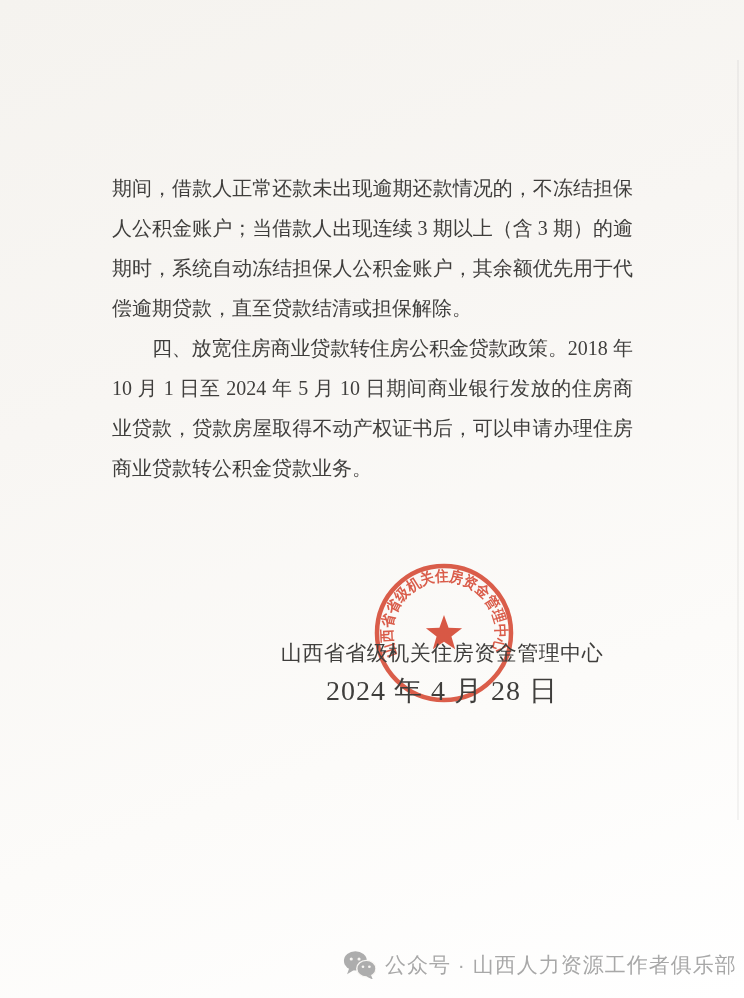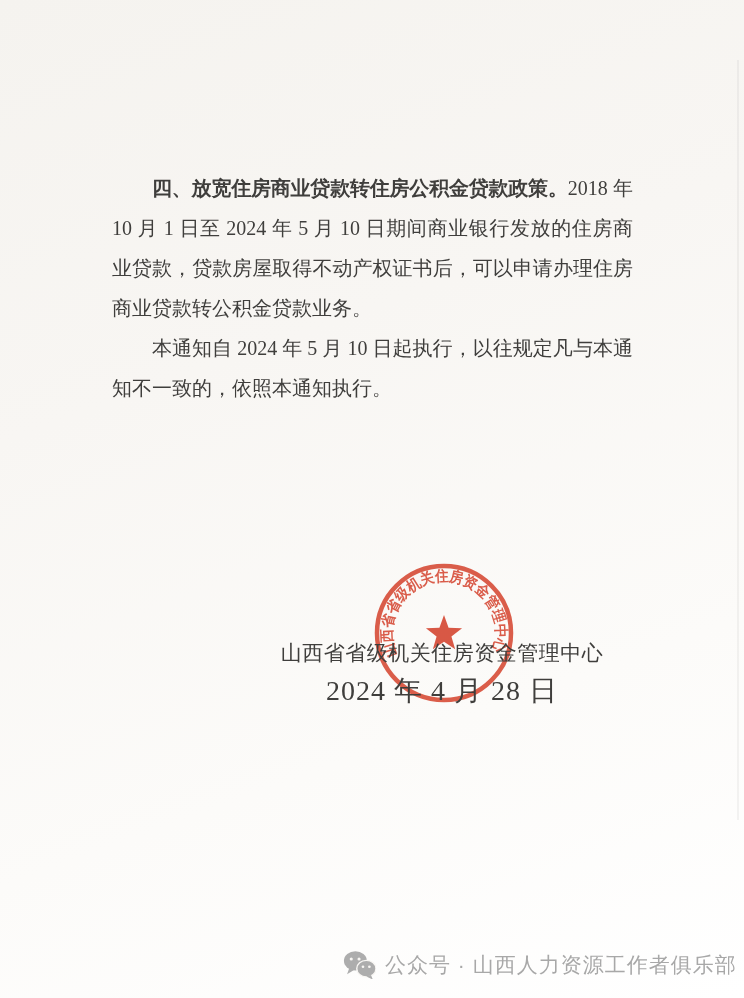--- a/index.html
+++ b/index.html
@@ -22,21 +22,21 @@
   .doc-text {
     position: absolute;
     left: 112px; top: 168px; width: 521px;
     font-size: 20px; line-height: 40px;
     color: #3f3e3c;
     text-align: justify;
     text-justify: inter-ideograph;
   }
   .doc-text p { margin: 0; }
   .doc-text p.indent { text-indent: 2em; }
-  .bold-lead { font-weight: bold; letter-spacing: -0.5px; }
+  .bold-lead { font-weight: normal; letter-spacing: -0.5px; }
   
   .seal {
     position: absolute; left: 372px; top: 561px;
     width: 144px; height: 144px;
     mix-blend-mode: multiply;
     filter: blur(0.35px);
     opacity: 0.93;
   }
   .seal svg { display: block; }
   
@@ -58,22 +58,22 @@
   .footer svg { display: block; }
 </style>
 </head>
 <body>
 
 <div class="page">
 
   <div class="scan-edge"></div>
 
   <div class="doc-text">
+    <p class="para"><span>期间，借款人正常还款未出现逾期还款情况的，不冻结担保人公积金账户；当借款人出现连续 3 期以上（含 3 期）的逾期时，系统自动冻结担保人公积金账户，其余额优先用于代偿逾期贷款，直至贷款结清或担保解除。</span></p>
     <p class="para indent"><span class="bold-lead">四、放宽住房商业贷款转住房公积金贷款政策。</span><span>2018 年 10 月 1 日至 2024 年 5 月 10 日期间商业银行发放的住房商业贷款，贷款房屋取得不动产权证书后，可以申请办理住房商业贷款转公积金贷款业务。</span></p>
-    <p class="para indent"><span>本通知自 2024 年 5 月 10 日起执行，以往规定凡与本通知不一致的，依照本通知执行。</span></p>
   </div>
 
   <div class="seal">
     <svg width="144" height="144" viewBox="0 0 144 144" xmlns="http://www.w3.org/2000/svg">
       <circle cx="72" cy="72" r="67" fill="none" stroke="#d8432e" stroke-width="4.5" opacity="0.92"></circle>
       <path id="sealArc" d="M 24.9 94 A 52 52 0 1 1 119.1 94" fill="none"></path>
       <text font-family="Liberation Sans, sans-serif" font-size="15" font-weight="bold" fill="#d8432e" opacity="0.92"><textPath href="#sealArc" startOffset="0" textLength="204" lengthAdjust="spacingAndGlyphs">山西省省级机关住房资金管理中心</textPath></text>
       <polygon fill="#d8432e" opacity="0.95" points="72,54 76.59,66.69 90.07,67.13 79.42,75.41 83.17,88.37 72,80.8 60.83,88.37 64.58,75.41 53.93,67.13 67.41,66.69"></polygon>
     </svg>
   </div>

